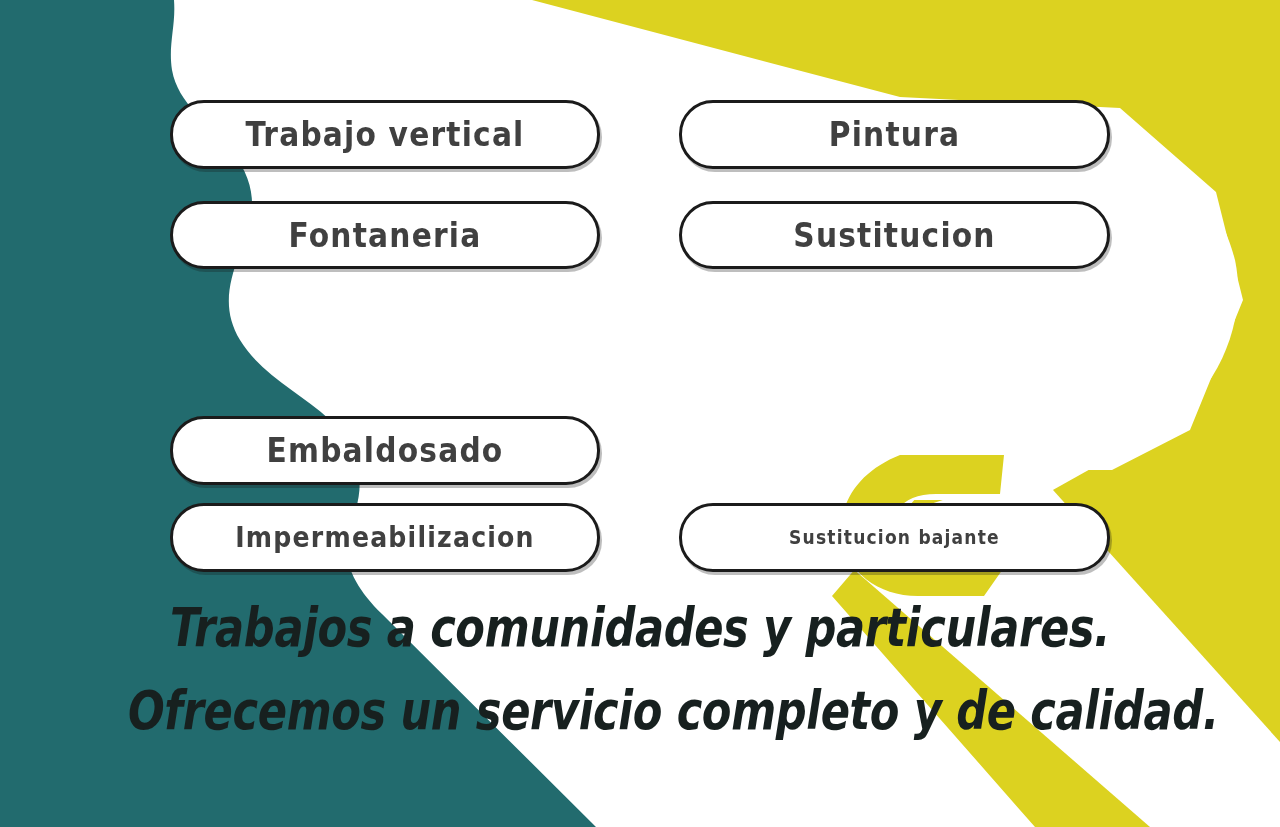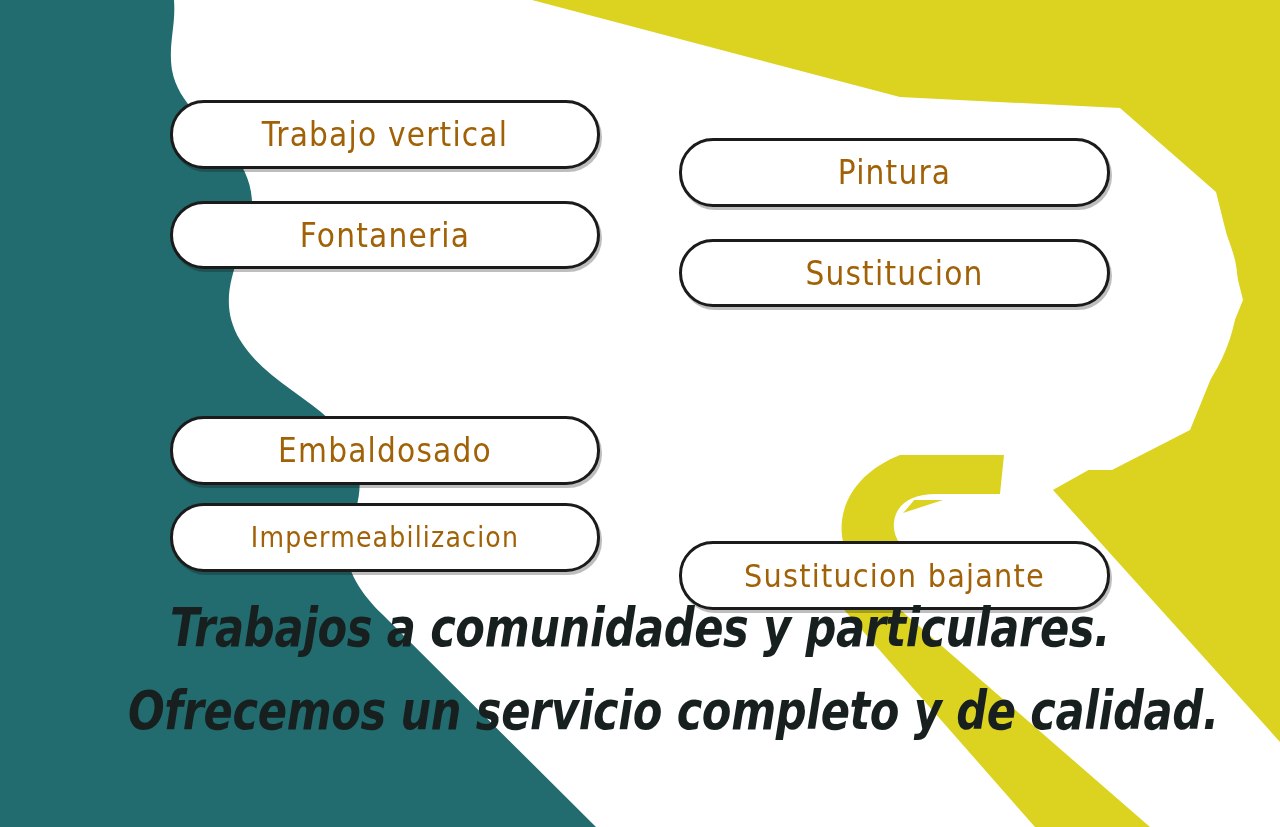--- a/index.html
+++ b/index.html
@@ -28,42 +28,42 @@
     background:#ffffff;
     border:3px solid #1b1b1b;
     border-radius:34px;
     display:flex;
     align-items:center;
     justify-content:center;
     box-shadow:2px 3px 0 rgba(20,20,20,.28);
   }
   .pill-label{
     font-family:"DejaVu Sans", sans-serif;
-    font-weight:400;
-    color:#a16207;
+    font-weight:700;
+    color:#404040;
     letter-spacing:1.2px;
     white-space:nowrap;
     line-height:1;
     font-stretch:semi-condensed;
   }
 
   
   .col-left  { left:170px; width:430px; }
-  .col-right { left:679px; width:431px;margin-top:38px; }
+  .col-right { left:679px; width:431px; }
   .col-wide  { left:170px; width:940px; }
 
   .row1 { top:100px; height:69px; }
   .row2 { top:201px; height:68px; }
   .row3 { top:302px; height:69px; }
   .row4 { top:416px; height:69px; }
   .row5 { top:503px; height:69px;text-align:right; }
 
   .fs-lg  { font-size:33px; }
   .fs-md  { font-size:31px; }
-  .fs-sm  { font-size:32px; }
+  .fs-sm  { font-size:19px; }
   .fs-xs  { font-size:28px; }
 
   
   .tagline{
     position:absolute;
     left:0;
     width:1280px;
     text-align:center;
     font-family:"DejaVu Sans", sans-serif;
     font-weight:bold;

